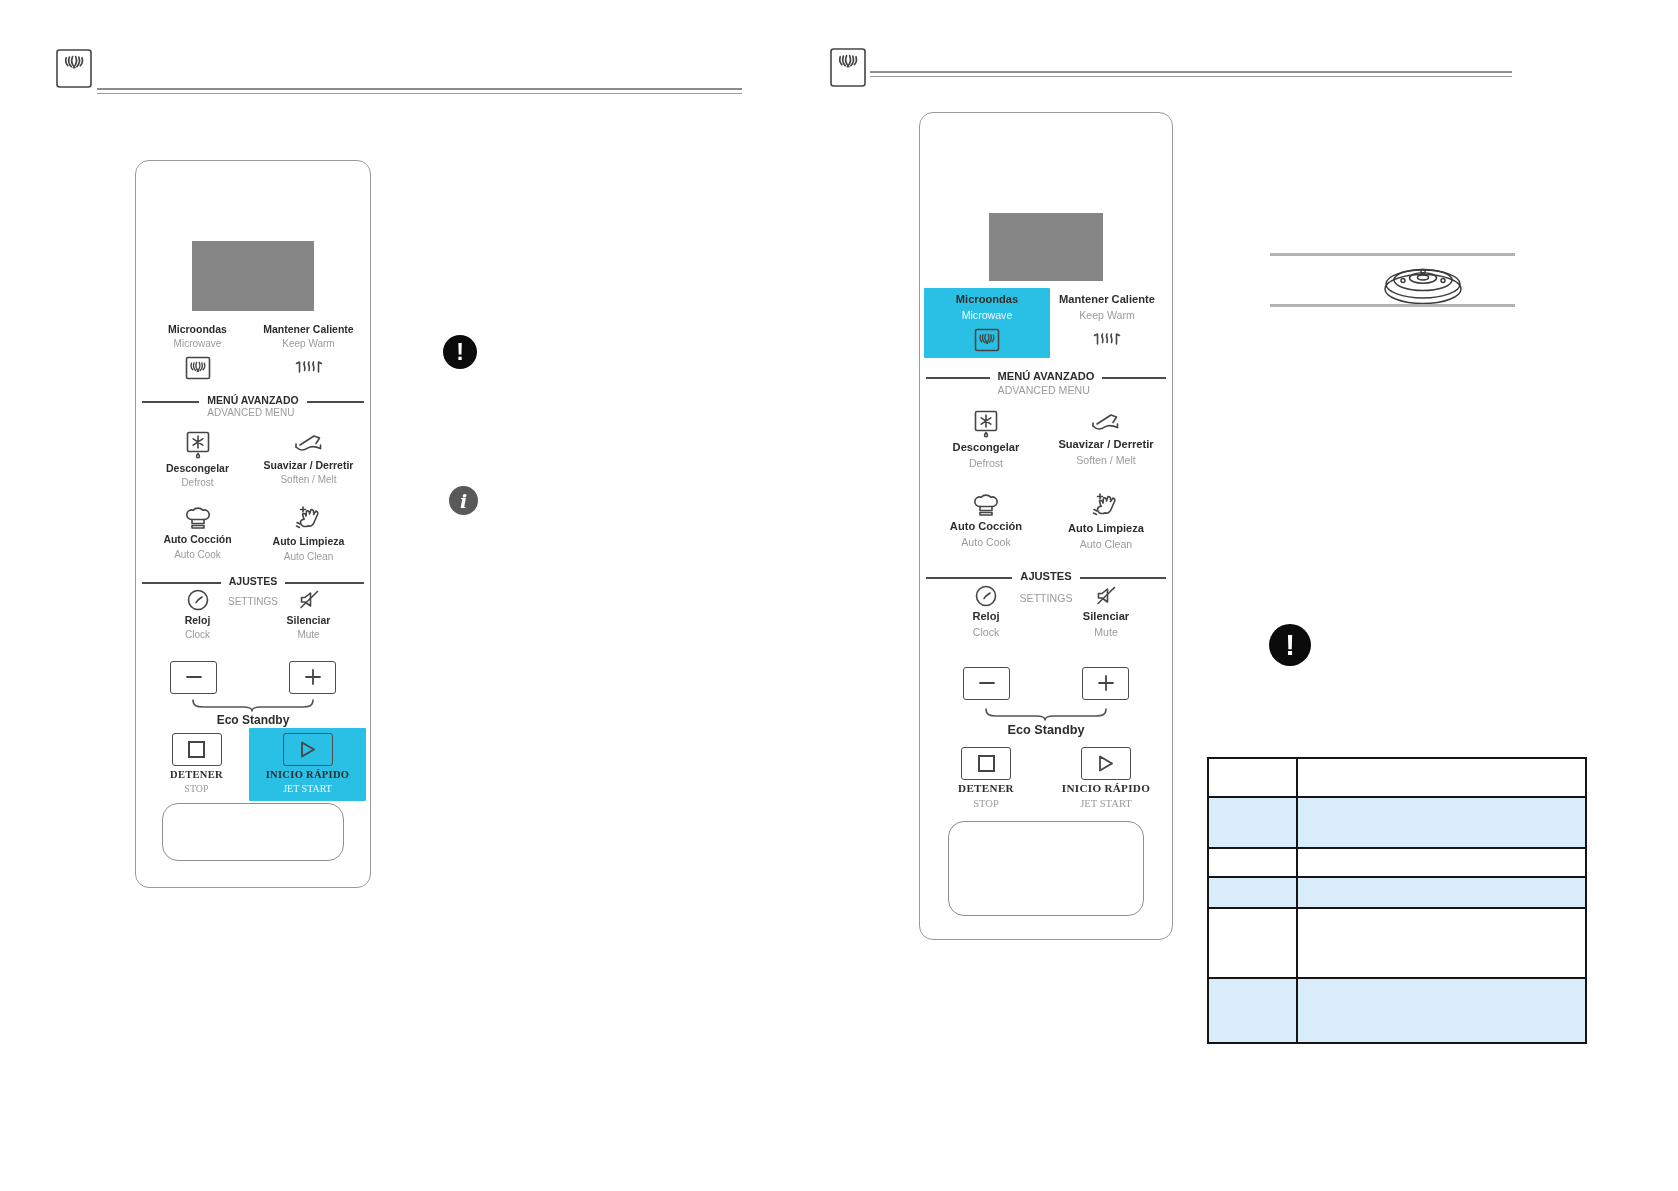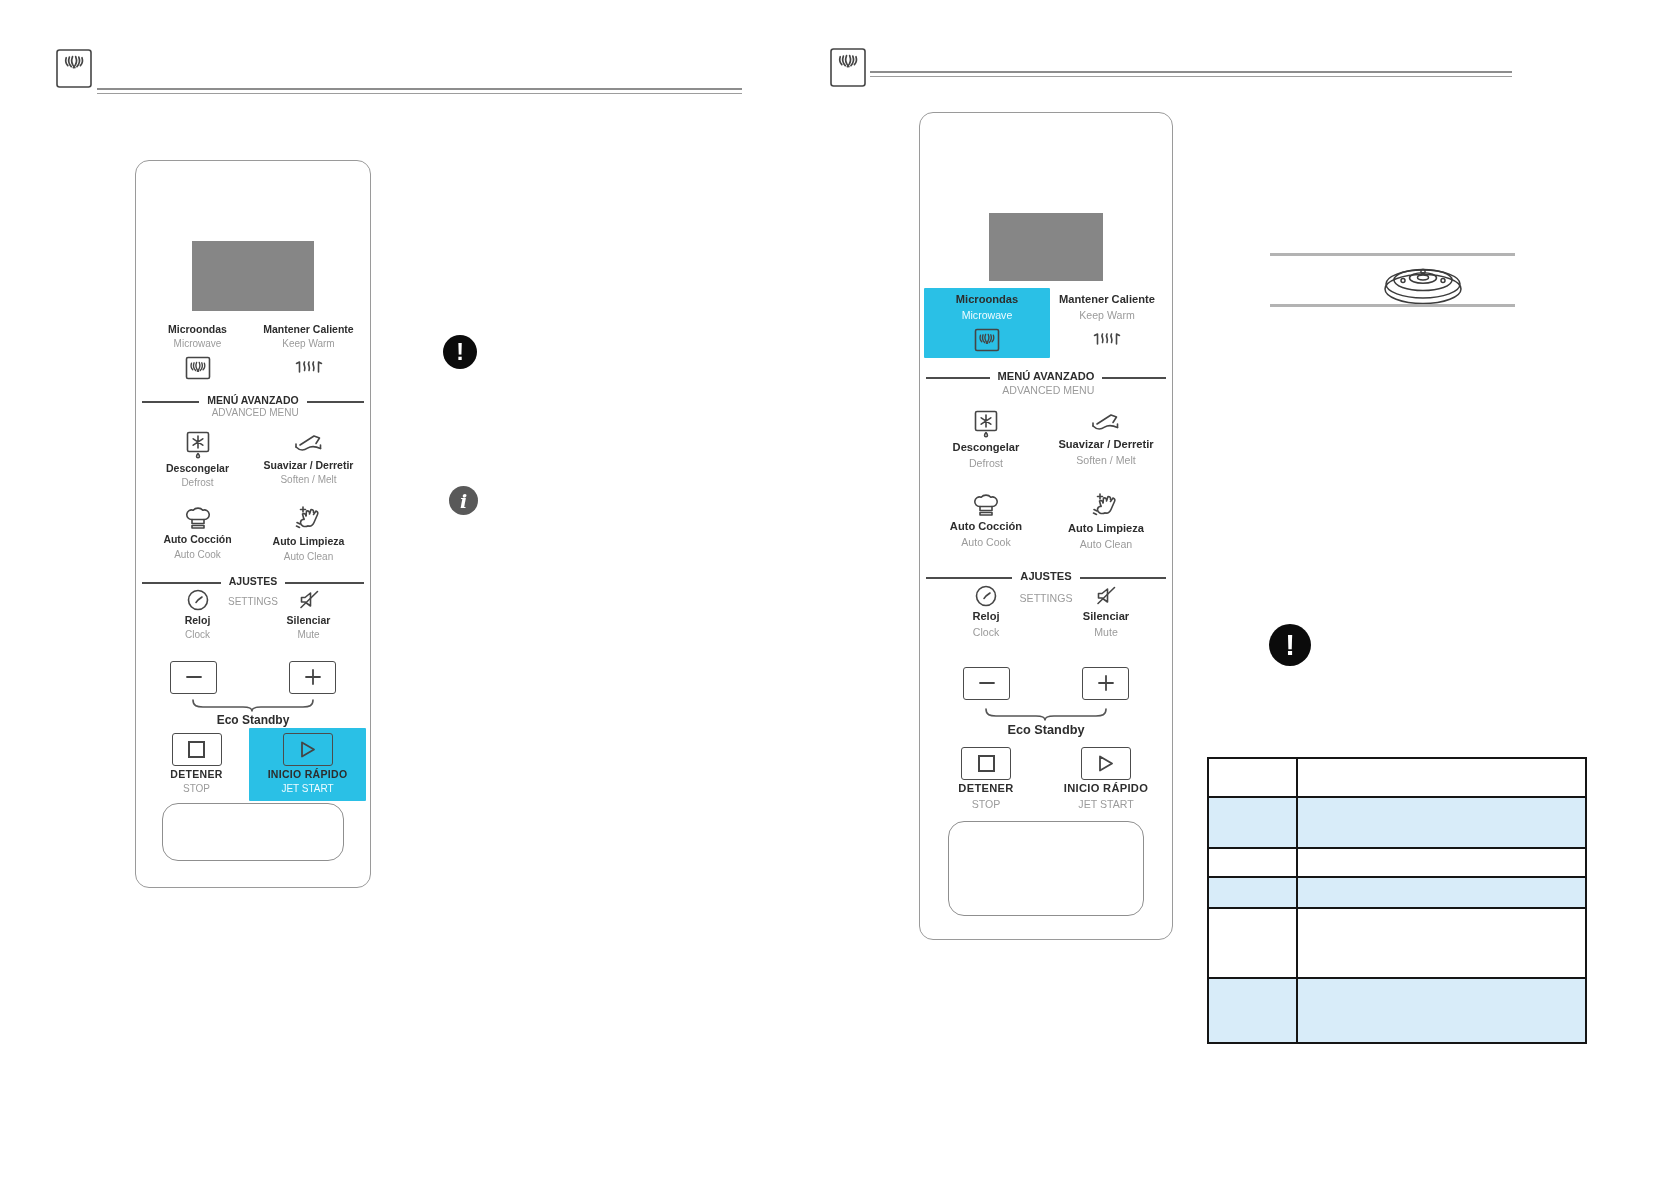--- a/index.html
+++ b/index.html
@@ -25,21 +25,21 @@
   .es{font-weight:bold;color:#2d2d2d;font-size:1.05em;line-height:1.25;}
   .en{color:#9b9b9b;font-size:1em;line-height:1.2;}
   .ic{display:flex;align-items:center;justify-content:center;margin-top:2px;}
   svg.g{stroke:#454545;fill:none;stroke-width:1.6;stroke-linecap:round;stroke-linejoin:round;}
 
   .prow.power{margin-top:12px;}
   .prow.power .ic{margin-top:4px;}
 
   .shead{display:flex;width:100%;align-items:flex-start;gap:8px;}
   .shead .ln{flex:1;border-top:2px solid #4c4c4c;margin-top:7px;}
-  .shead .tx{display:flex;flex-direction:column;align-items:flex-end;}
+  .shead .tx{display:flex;flex-direction:column;align-items:flex-start;}
   .panel-left  .shead.menu{margin-top:14px;}
   .panel-right .shead.menu{margin-top:18px;}
   .panel-left  .prow.defrost{margin-top:10px;}
   .panel-right .prow.defrost{margin-top:12px;}
   .panel-left  .prow.cook{margin-top:14px;}
   .panel-right .prow.cook{margin-top:20px;}
 
   .ajustes{display:flex;flex-direction:column;width:100%;align-items:center;}
   .panel-left  .ajustes{margin-top:12px;}
   .panel-right .ajustes{margin-top:20px;}
@@ -52,21 +52,21 @@
   .pbtn{width:47px;height:33px;border:1.8px solid #4c4c4c;border-radius:3px;box-sizing:border-box;
         display:flex;align-items:center;justify-content:center;background:transparent;}
   .pbtn.big{width:50px;height:33px;}
   .stop-sq{width:13px;height:13px;border:2px solid #454545;display:block;}
 
   .eco{display:flex;flex-direction:column;align-items:center;width:100%;}
   .panel-left  .eco{margin-top:5px;}
   .panel-right .eco{margin-top:8px;}
   .eco-label{font-weight:bold;color:#2d2d2d;font-size:1.2em;margin-top:1px;}
 
-  .prow.ss{align-items:flex-start;}
+  .prow.ss{align-items:flex-start;font-family:Liberation Serif, serif;}
   .panel-left  .prow.ss{margin-top:6px;}
   .panel-right .prow.ss{margin-top:10px;}
   .prow.ss .es{letter-spacing:.3px;}
 
   .door{border:1.5px solid #8f8f8f;border-radius:16px;width:82%;box-sizing:border-box;}
   .panel-left  .door{margin-top:8px;height:58px;}
   .panel-right .door{margin-top:10px;height:95px;}
 
   .cell.hl{background:#2ac0e6;padding:5px 4px 6px;margin:-5px -2px -6px;border-radius:1px;}
   .cell.hl .en{color:#eefbff;}

